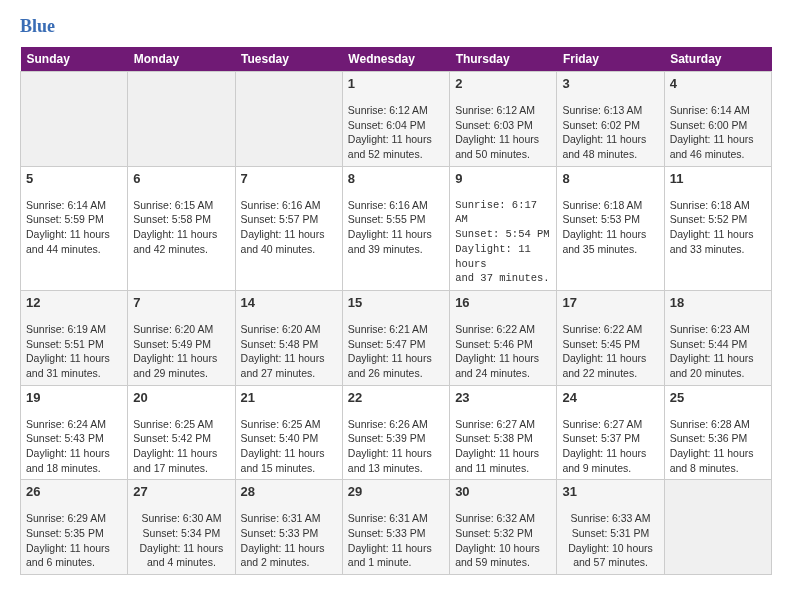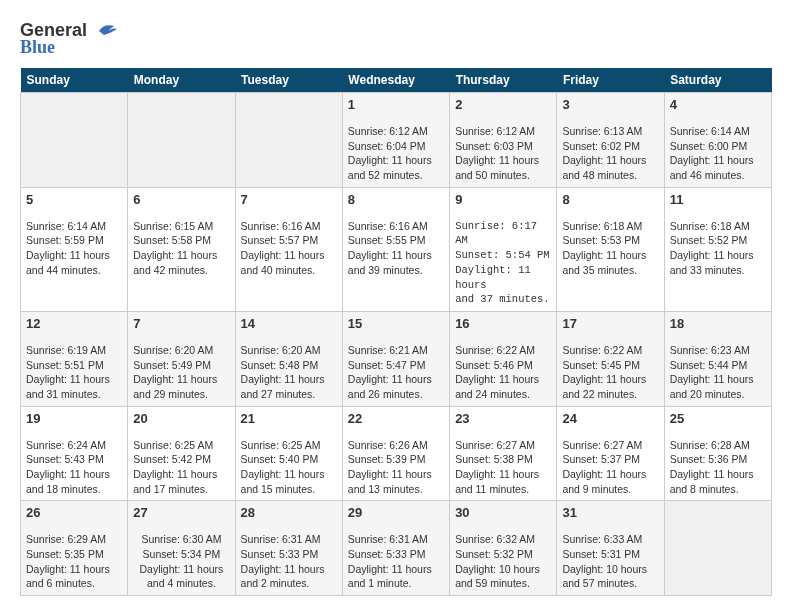--- a/index.html
+++ b/index.html
@@ -36,21 +36,21 @@
     .location {
       font-size: 16px;
       color: #444;
     }
     table {
       width: 100%;
       border-collapse: collapse;
       font-size: 11px;
     }
     thead tr th {
-      background-color: #0c4a6e;
+      background-color: #701a75;
       color: #fff;
       text-align: left;
       padding: 5px 6px;
       font-size: 12px;
       font-weight: bold;
     }
     tbody tr td {
       border: 1px solid #ccc;
       vertical-align: top;
       padding: 4px 5px;
@@ -79,26 +79,20 @@
     }
     .empty-cell {
       background: #f0f0f0 !important;
     }
   </style>
 </head>
 <body>
 
 <div class="header-area">
   <div class="logo">
-    <div class="logo-top">
-      <span style="font-size:18px;font-weight:bold;color:#333;">General</span>
-      <svg width="30" height="20" viewBox="0 0 30 20" style="margin-left:2px;">
-        <path d="M10,10 Q15,2 25,5 Q20,8 18,12 Q22,6 28,8 Q22,12 15,14 Z" fill="#3a6db5"></path>
-      </svg>
-    </div>
     <span style="font-size:18px;font-weight:bold;color:#3a6db5;margin-top:-4px;font-family:Liberation Serif, serif;">Blue</span>
   </div>
   <div class="title-area">
     <div class="month-title"></div>
     <div class="location"></div>
   </div>
 </div>
 
 <table>
   <thead>
@@ -330,21 +324,21 @@
         </td>
         <td>
           <span class="day-number">30</span>
           <div class="day-info" style="white-space: pre-line;">Sunrise: 6:32 AM
 Sunset: 5:32 PM
 Daylight: 10 hours
 and 59 minutes.</div>
         </td>
         <td>
           <span class="day-number">31</span>
-          <div class="day-info" style="white-space: pre-line;">Sunrise: 6:33 AM
+          <div class="day-info" style="white-space: pre-line; text-align: center;">Sunrise: 6:33 AM
 Sunset: 5:31 PM
 Daylight: 10 hours
 and 57 minutes.</div>
         </td>
         <td class="empty-cell"></td>
       </tr>
     </tbody>
 </table>
 
 </body></html>

